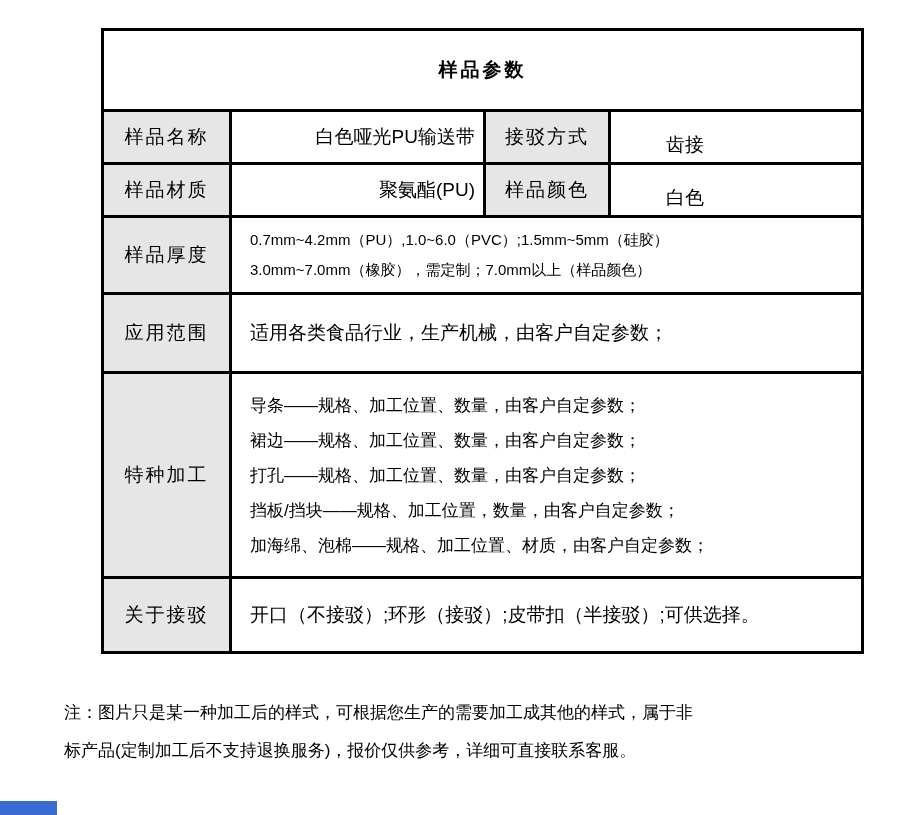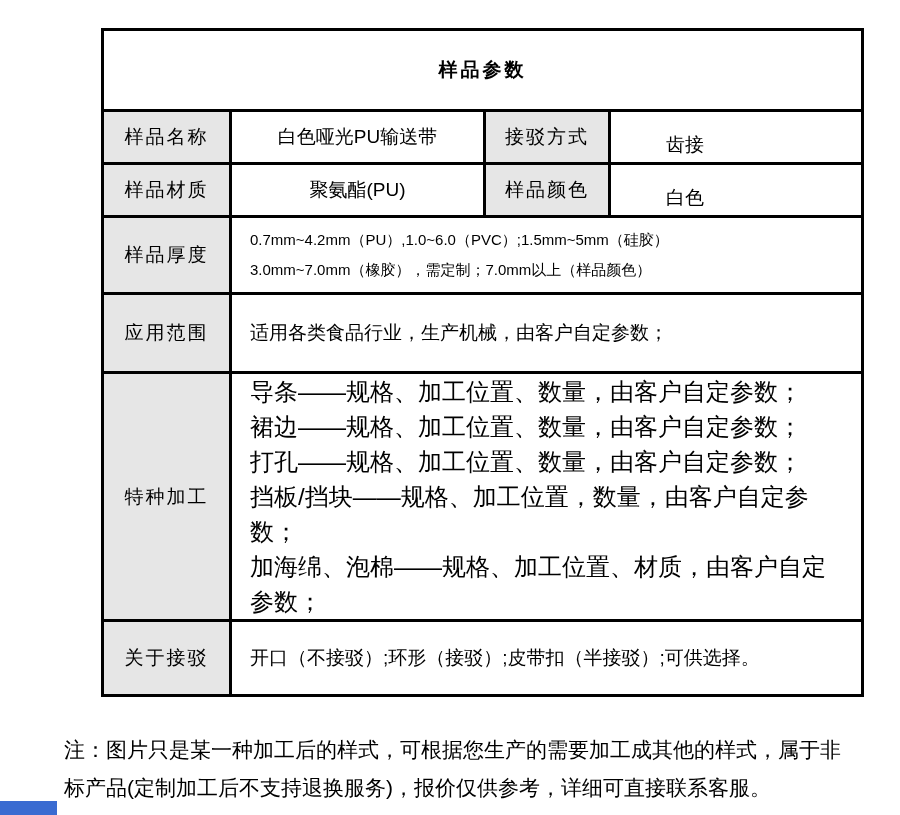--- a/index.html
+++ b/index.html
@@ -44,37 +44,37 @@
     font-weight:bold;
     letter-spacing:3px;
   }
   td.label{
     background:var(--label-bg);
     text-align:center;
     font-size:20px;
     letter-spacing:2px;
     padding:0 4px;
   }
-  td.val-center{ text-align:center; padding:0 8px; }
+  td.val-center{ text-align:right; padding:0 8px; }
   td.val-left2{ text-align:left; padding:16px 10px 0 55px; }
   td.val-wide{ text-align:left; padding:0 14px 0 18px; }
   .row-short{ height:53px; }
   .row-thickness{ height:77px; }
   .row-app{ height:79px; }
   .row-special{ height:205px; }
   .row-joint{ height:75px; }
   .thickness-line{ line-height:30px; font-size:15px; }
-  .special-line{ line-height:35px; font-size:24px; }
+  .special-line{ line-height:35px; font-size:17px; }
   .app-line, .joint-line{ font-size:20px; }
   .note{
     position:absolute;
     left:64px;
-    top:731px;
+    top:694px;
     width:785px;
-    font-size:21px;
+    font-size:17px;
     line-height:38px;
     color:var(--text);
   }
   .accent-bar{
     position:absolute;
     left:0;
     top:801px;
     width:57px;
     height:14px;
     background:var(--accent-blue);

